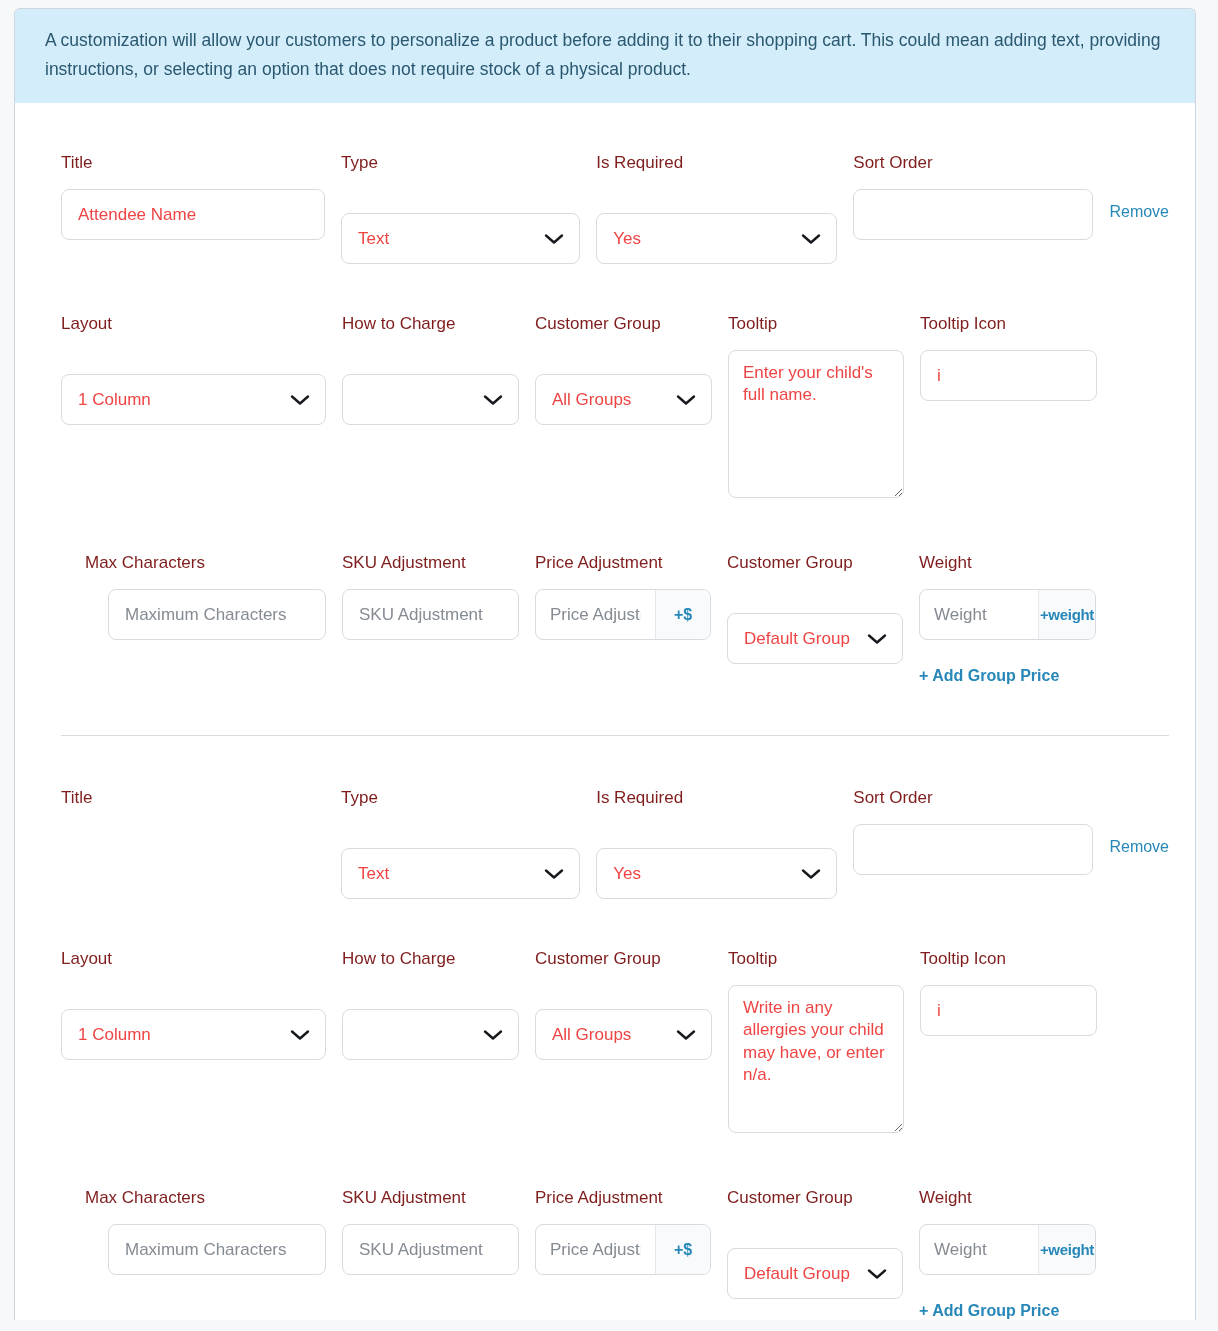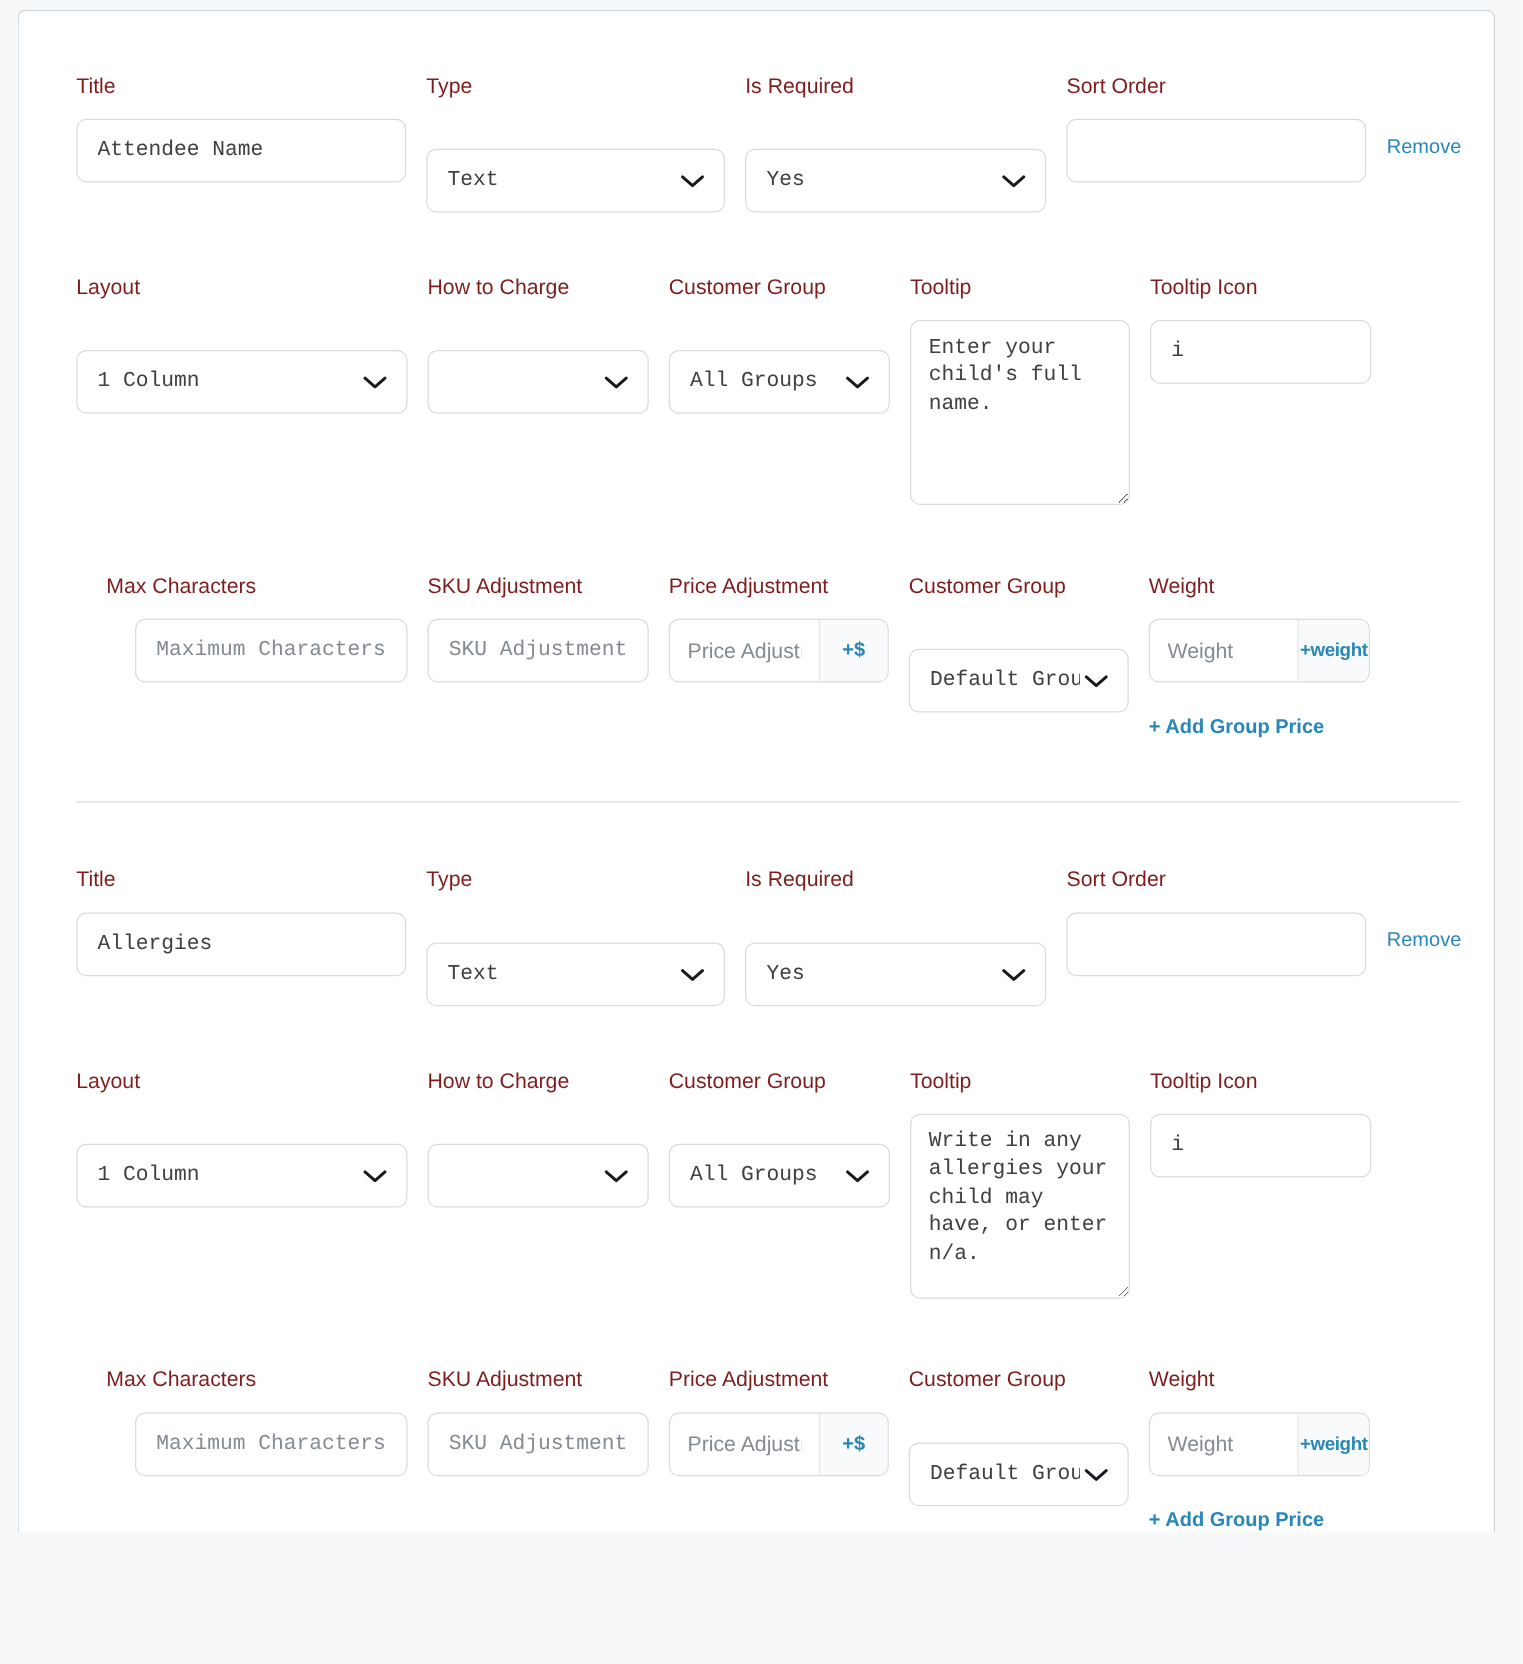--- a/index.html
+++ b/index.html
@@ -13,22 +13,22 @@
   .panel-body{padding:50px 26px 0 46px;background:#fff;}
 
   .row{display:flex;gap:16px;align-items:flex-start;}
   .row-a{margin-bottom:50px;}
   .row-b{margin-bottom:55px;}
   .field>label{display:block;font-size:17px;color:#7f1d1d;margin:0 0 16px;}
   .w265{width:265px;}.w240{width:240px;}.w242{width:242px;}.w241{width:241px;}
   .w177{width:177px;}.w176{width:176px;}
 
   .ctl{box-sizing:border-box;display:block;width:100%;height:51px;border:1px solid #d7dbe0;
-       border-radius:8px;padding:0 16px;font-family:Liberation Mono, monospace;font-size:17px;
-       color:#404040;background:#fff;outline:none;}
+       border-radius:8px;padding:0 16px;font-family:Liberation Sans, sans-serif;font-size:17px;
+       color:#ef4444;background:#fff;outline:none;}
   .ctl::placeholder{color:#858b93;opacity:1;}
   select.ctl{appearance:none;-webkit-appearance:none;-moz-appearance:none;padding-right:38px;margin-top:40px;}
   .selwrap{position:relative;}
   .chev{position:absolute;right:16px;top:50%;transform:translateY(-50%);pointer-events:none;
         display:flex;align-items:center;}
   textarea.ctl{height:148px;padding:11px 14px;resize:both;line-height:1.32;}
 
   .indent-col{width:265px;}
   .indent-col>label{margin-left:24px;}
   .indent-col>input{margin-left:47px;width:218px;}
@@ -48,20 +48,21 @@
   .remove-wrap{padding-top:50px;}
   .group-price-link{display:inline-block;margin-top:27px;font-weight:bold;}
 
   hr.divider{border:none;border-top:1px solid #d9dde2;margin:50px 0 52px;}
 </style>
 </head>
 <body>
 
 <div class="viewport">
   <div class="panel">
+    <div class="banner">A customization will allow your customers to personalize a product before adding it to their shopping cart. This could mean adding text, providing instructions, or selecting an option that does not require stock of a physical product.</div>
     <div class="panel-body" id="sections">
   <section class="cust">
 
     <div class="row row-a">
       <div class="field w265">
         <label>Title</label>
         <input class="ctl" type="text" value="Attendee Name" style="">
       </div>
       <div class="field w240">
         <label>Type</label>
@@ -187,21 +188,20 @@
       </div>
     </div>
 
   </section>
 <hr class="divider">
   <section class="cust">
 
     <div class="row row-a">
       <div class="field w265">
         <label>Title</label>
-        <input class="ctl" type="text" value="Allergies" style="">
       </div>
       <div class="field w240">
         <label>Type</label>
         <div class="selwrap">
           <select class="ctl">
             <option>Text</option>
           </select>
           <span class="chev">
             <svg width="20" height="11" viewBox="0 0 20 11">
                     <path d="M2 2l8 7 8-7" fill="none" stroke="#16191d" stroke-width="2.4" stroke-linecap="round" stroke-linejoin="round"></path>

